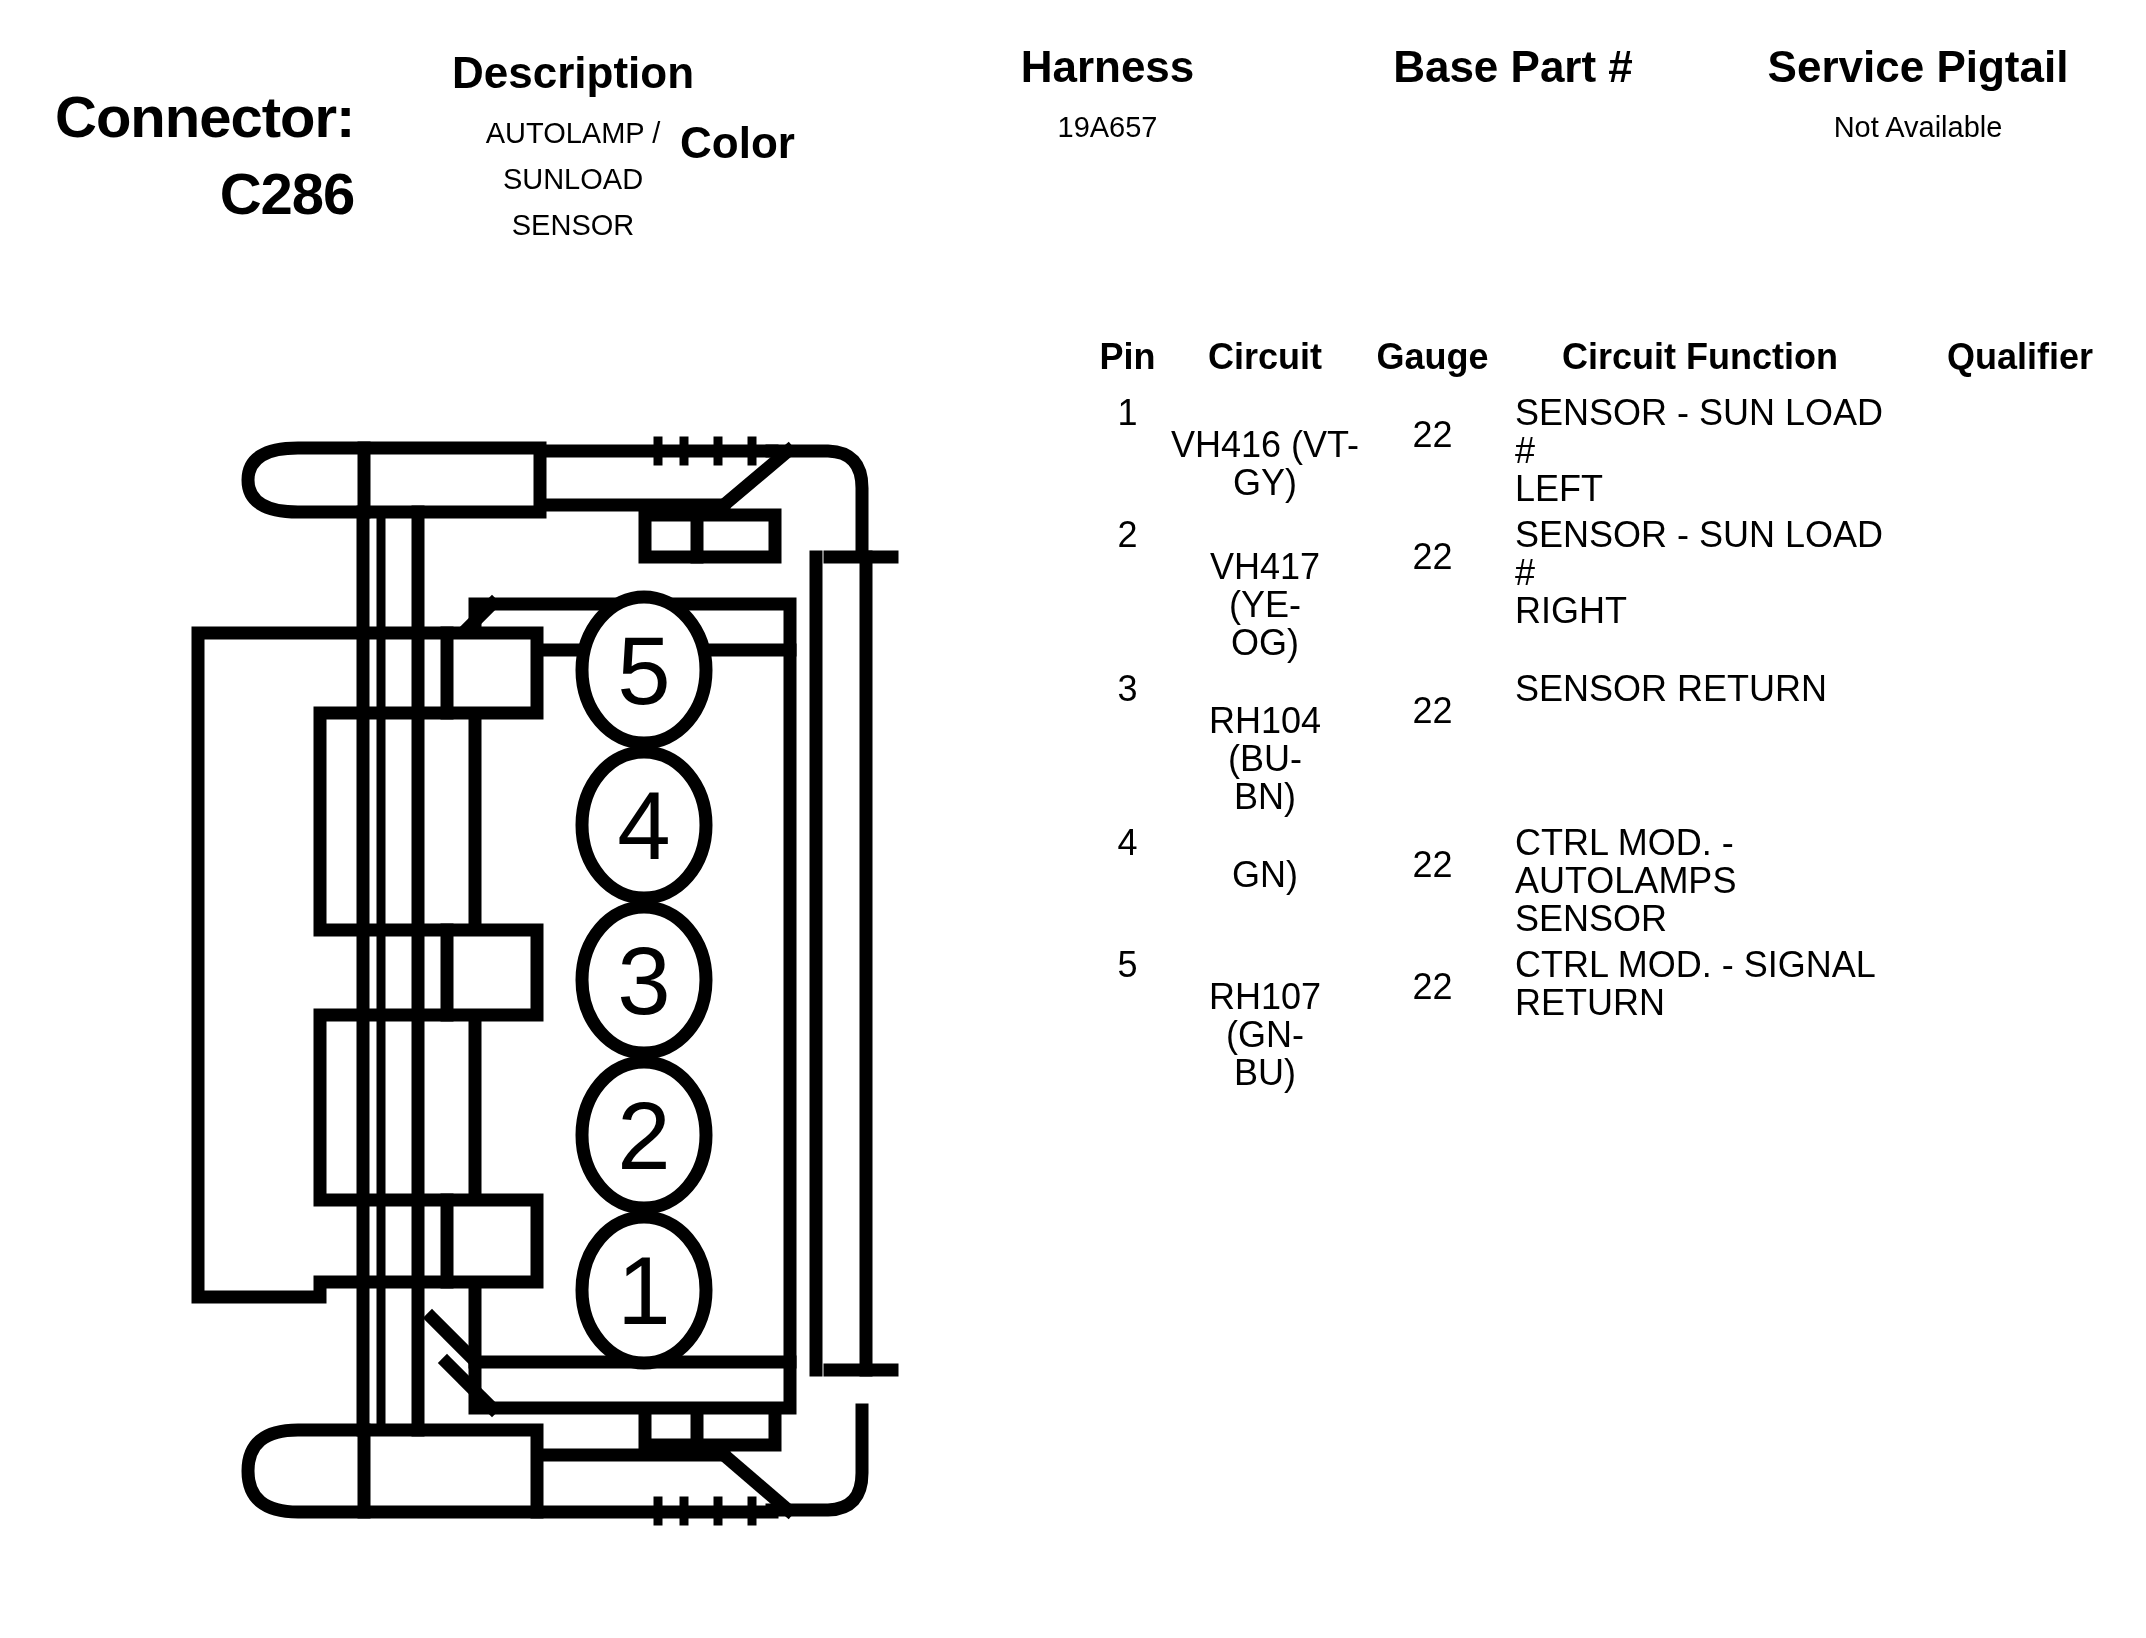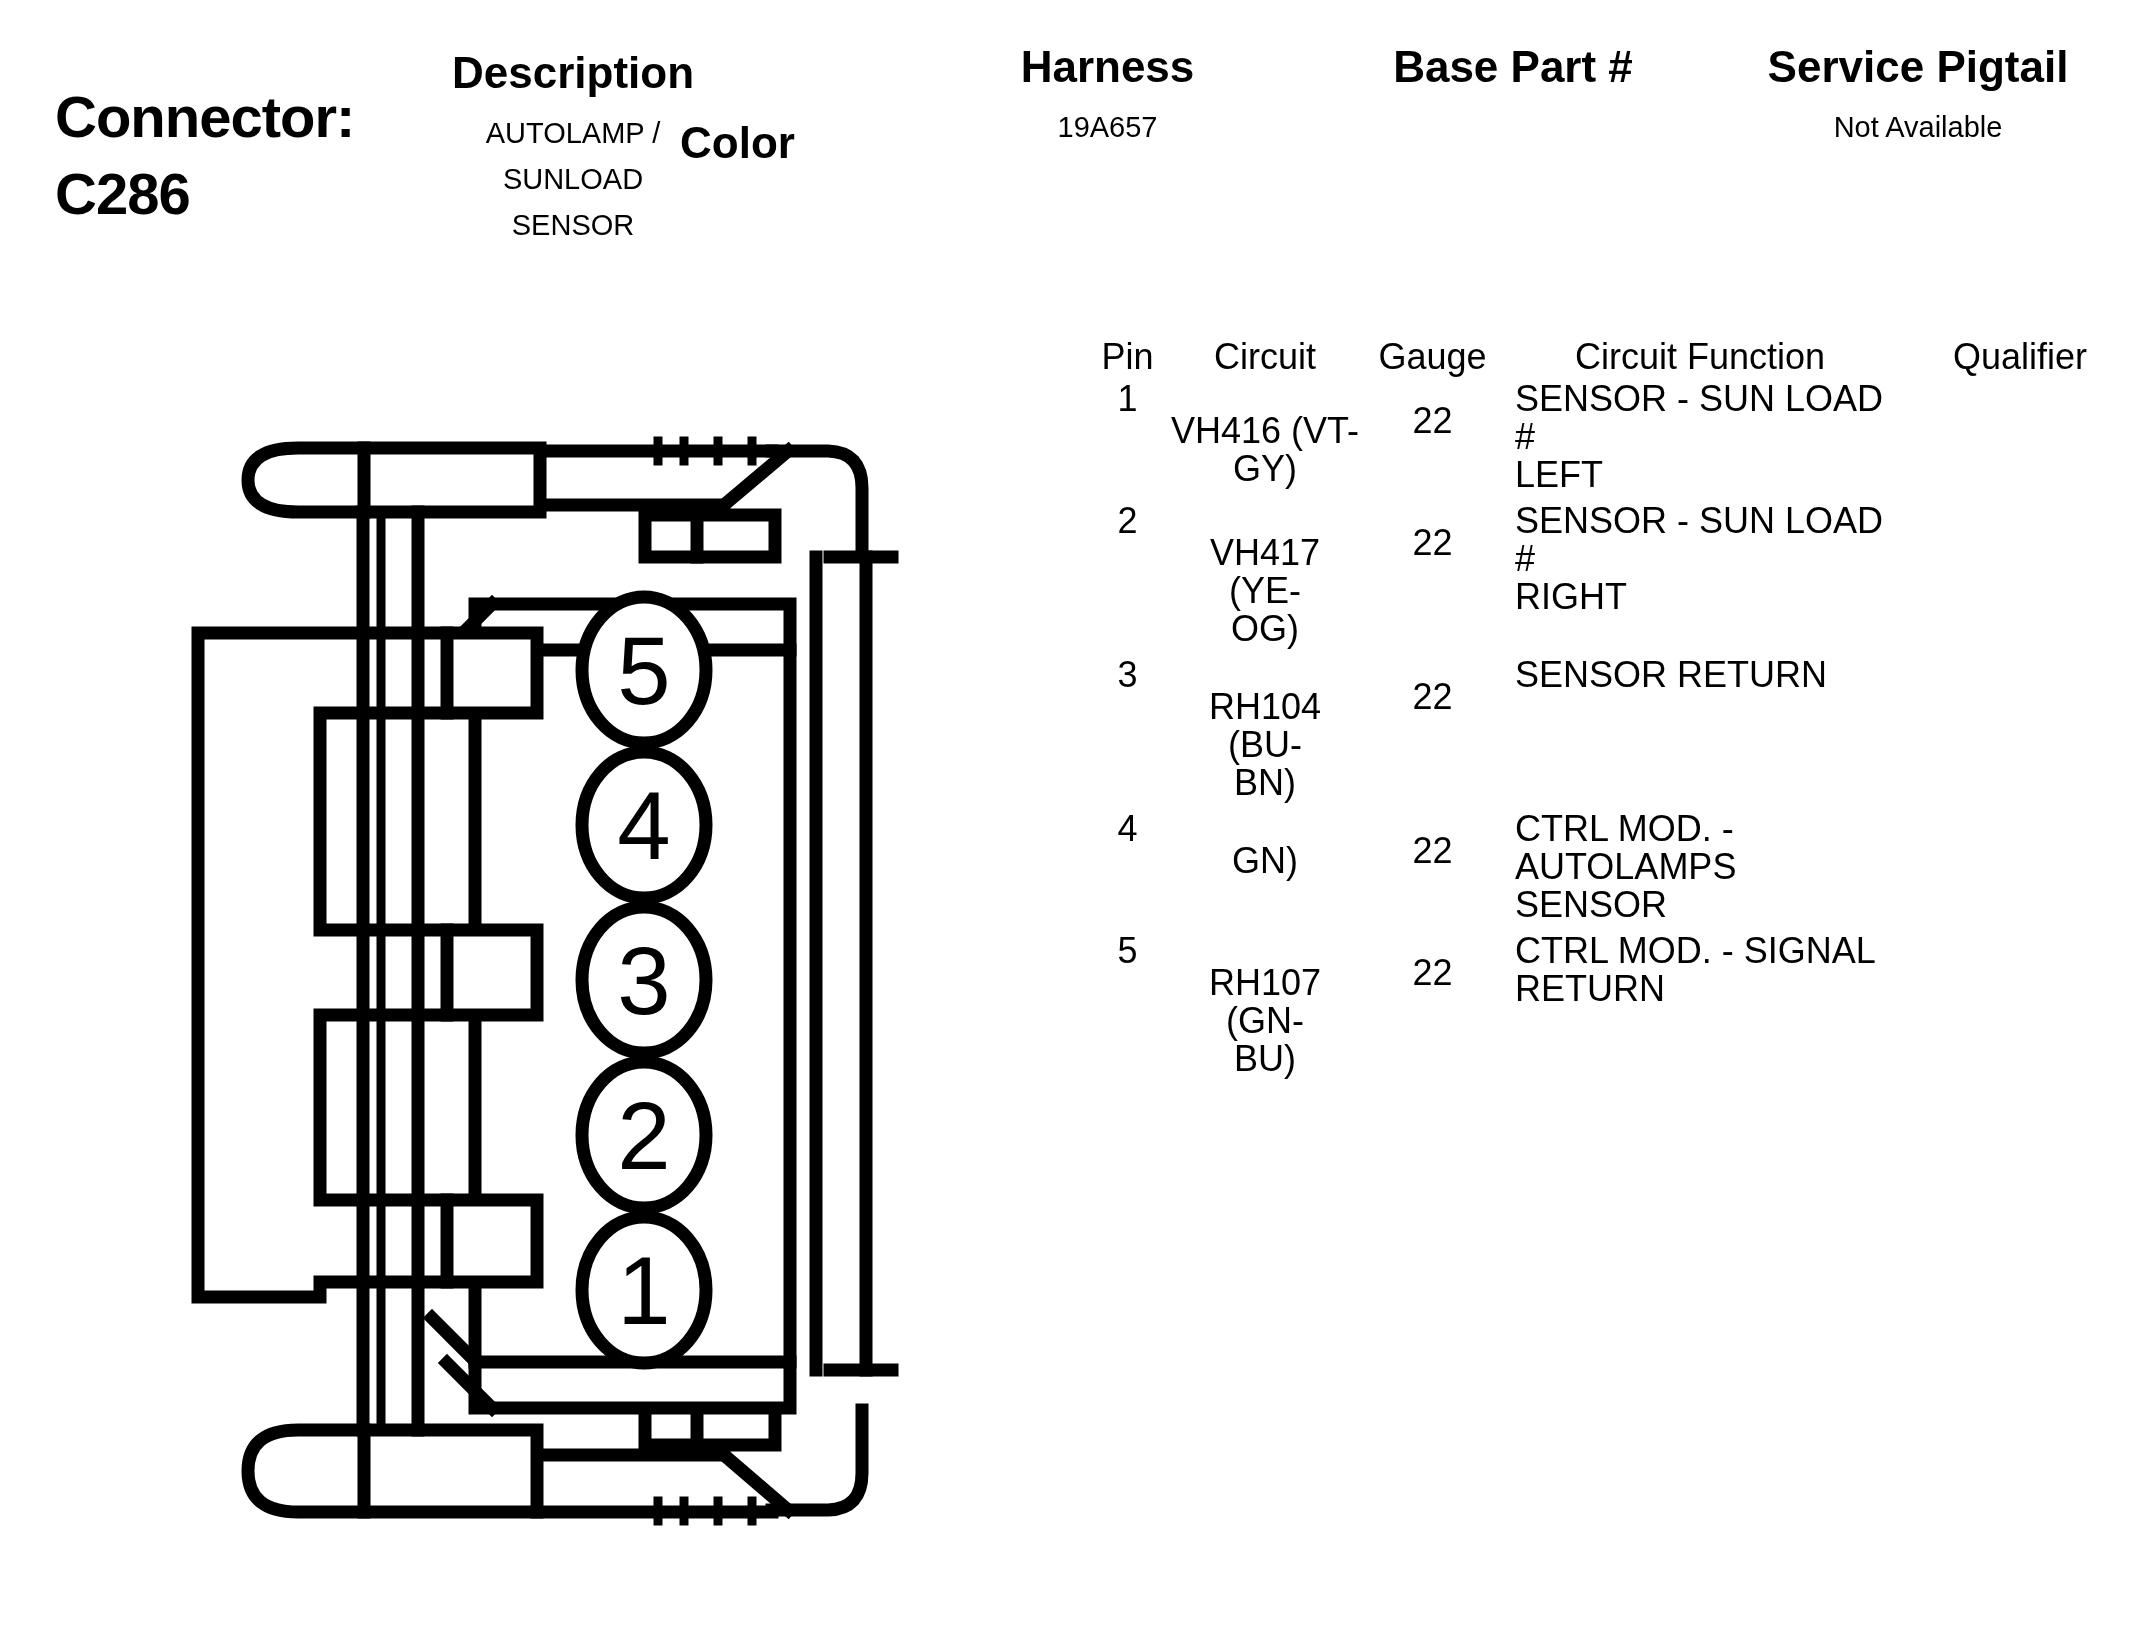--- a/index.html
+++ b/index.html
@@ -6,34 +6,34 @@
   #page{
     position:relative;
     width:2146px;height:1638px;
     background:#ffffff;
     font-family:"Liberation Sans", sans-serif;
     color:#000;
     overflow:hidden;
   }
   
   .hblock{position:absolute;text-align:center;}
-  #connector-block{left:55px;top:78px;text-align:left;}
+  #connector-block{left:55px;top:78px;text-align:right;}
   #connector-block .big{font-size:58px;font-weight:bold;line-height:77px;letter-spacing:-1px;}
   .hlabel{font-size:44px;font-weight:bold;line-height:50px;}
   .hvalue{font-size:29px;font-weight:normal;line-height:46px;margin-top:12px;}
   #description-block{left:413px;top:48px;width:320px;}
   #description-block .hvalue span{display:block;}
   #color-block{left:640px;top:118px;width:195px;}
   #harness-block{left:985px;top:42px;width:245px;}
   #basepart-block{left:1360px;top:42px;width:306px;}
   #pigtail-block{left:1740px;top:42px;width:356px;}
   
   #pin-table{position:absolute;left:1085px;top:338px;width:1060px;}
   .trow{display:grid;grid-template-columns:85px 190px 145px 390px 250px;margin-bottom:8px;}
-  #table-header{font-weight:normal;font-size:40px;line-height:46px;margin-bottom:4px;}
+  #table-header{font-weight:bold;font-size:40px;line-height:46px;margin-bottom:18px;}
   #table-header .cell{text-align:center;}
   .cell{font-size:36px;line-height:38px;}
   .c-pin{text-align:center;}
   .c-circuit{text-align:center;margin-top:32px;}
   .c-gauge{text-align:center;margin-top:22px;}
   .c-func{text-align:left;padding-left:10px;}
   .c-qual{text-align:center;}
   .ln{display:block;}
   
   #diagram-svg{position:absolute;left:0;top:0;}

